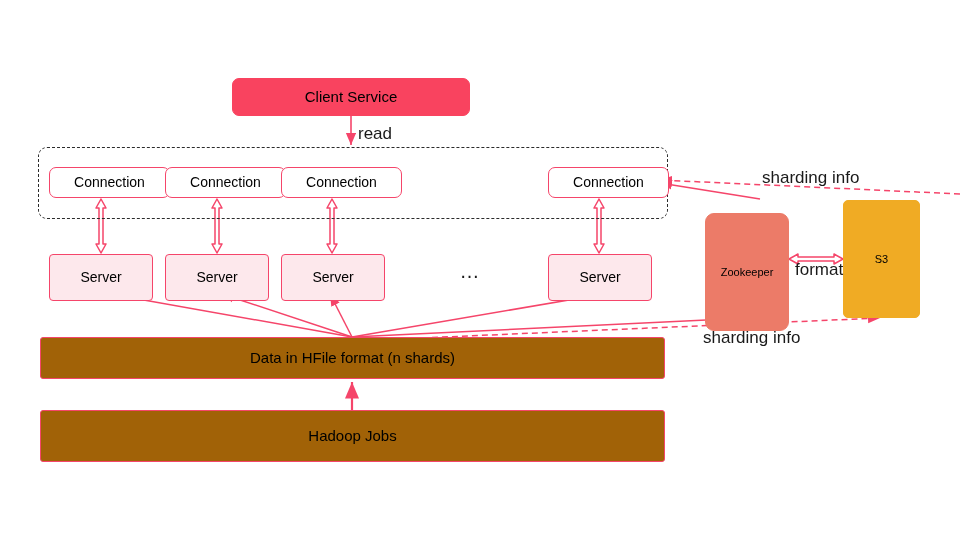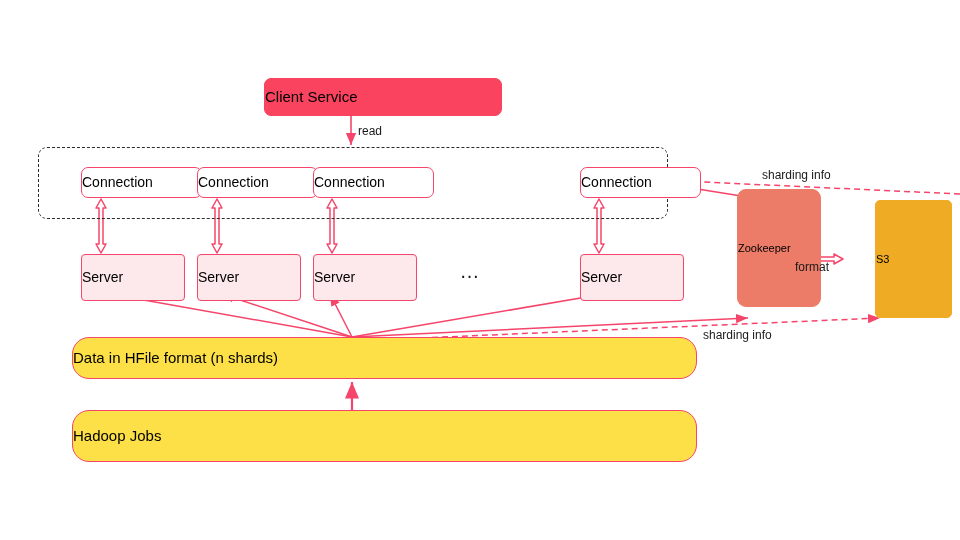--- a/index.html
+++ b/index.html
@@ -16,26 +16,25 @@
     width: 960px;
     height: 540px;
     background: #ffffff;
     overflow: hidden;
   }
   .node {
     position: absolute;
     box-sizing: border-box;
     display: flex;
     align-items: center;
-    justify-content: flex-start;
+    justify-content: center;
     text-align: center;
     color: #000000;
     line-height: 1.15;
     white-space: nowrap;
-    margin-left: 32px;
   }
   
   .node-client {
     left: 232px; top: 78px; width: 238px; height: 38px;
     background: #f9435f;
     border: 1px solid #f9435f;
     border-radius: 7px;
     font-size: 15px;
   }
   
@@ -52,30 +51,30 @@
     width: 104px; height: 47px;
     background: #fde8ec;
     border: 1.6px solid #f5456a;
     border-radius: 4px;
     font-size: 14px;
     top: 254px;
   }
   
   .node-wide {
     left: 40px; width: 625px;
-    background: #fde047;
+    background: #a16207;
     border: 1.6px solid #f5456a;
-    border-radius: 17px;
+    border-radius: 3px;
     font-size: 15px;
   }
   .node-data { top: 337px; height: 42px; }
   .node-hadoop { top: 410px; height: 52px; }
   
   .node-zk {
-    left: 705px; top: 189px; width: 84px; height: 118px;
+    left: 705px; top: 213px; width: 84px; height: 118px;
     background: #ec7b68;
     border: 1px solid #ec7b68;
     border-radius: 9px;
     font-size: 11px;
   }
   .node-s3 {
     left: 843px; top: 200px; width: 77px; height: 118px;
     background: #f0ab24;
     border: 1px solid #f0ab24;
     border-radius: 5px;
@@ -93,21 +92,21 @@
   
   .ellipsis {
     position: absolute;
     left: 450px; top: 256px; width: 40px; height: 30px;
     display: flex; align-items: center; justify-content: center;
     font-size: 20px; color: #1a1a1a; letter-spacing: 1px;
   }
   
   .edge-label {
     position: absolute;
-    font-size: 12px;
+    font-size: 17px;
     color: #1a1a1a;
     white-space: nowrap;
   }
   .lbl-read   { left: 358px; top: 124px; }
   .lbl-backup { left: 795px; top: 260px; }
   .lbl-shard-top { left: 762px; top: 168px; }
   .lbl-shard-bot { left: 703px; top: 328px; }
   svg.overlay {
     position: absolute;
     left: 0; top: 0;

